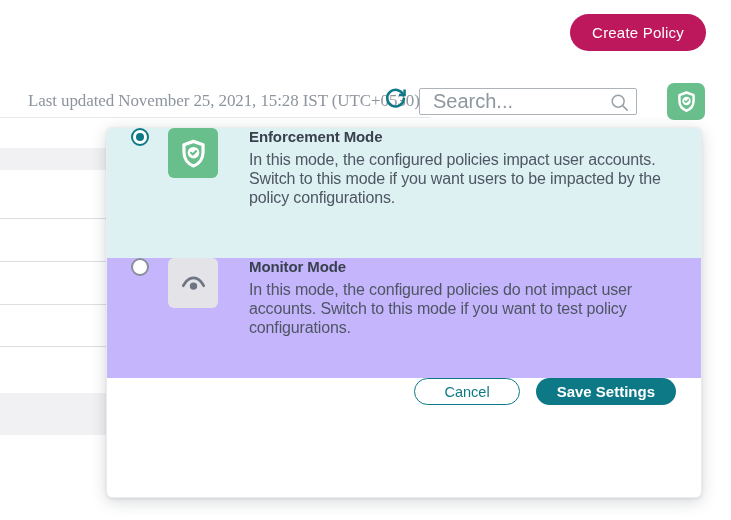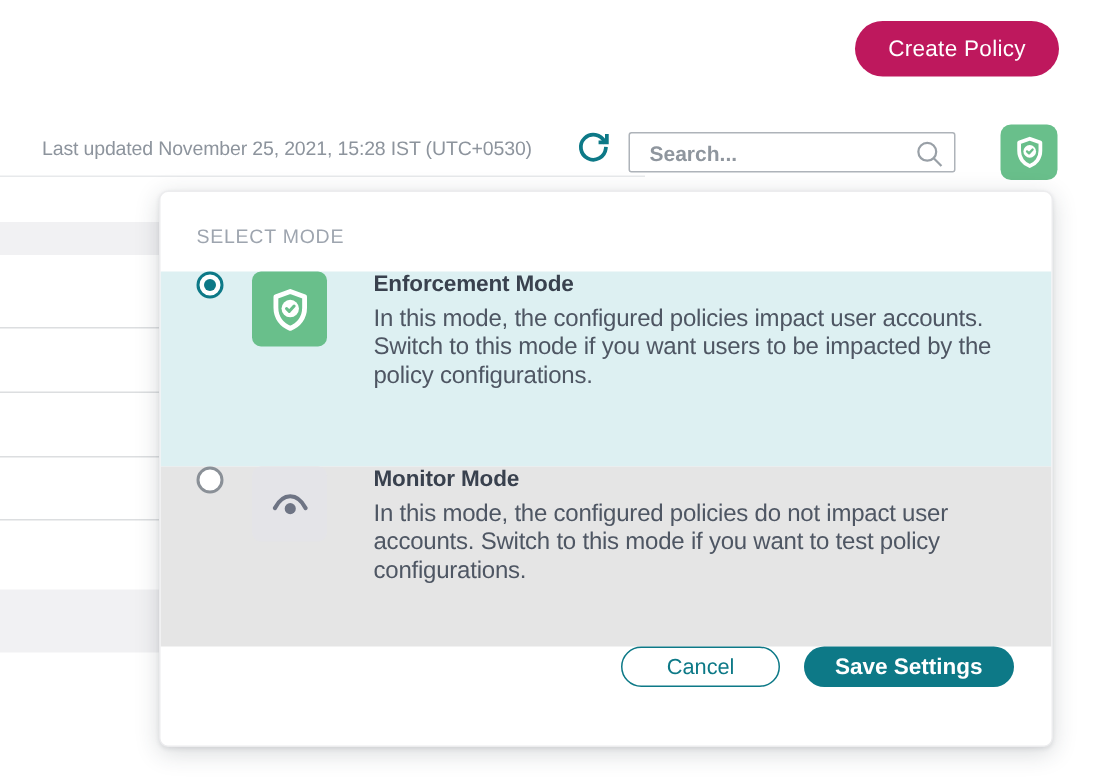--- a/index.html
+++ b/index.html
@@ -21,35 +21,34 @@
 
   
   .create-policy {
     position: absolute; left: 570px; top: 14px; width: 136px; height: 37px;
     background: #be185d; border: none; border-radius: 19px;
     color: #ffffff; font-size: 15px; font-weight: normal; letter-spacing: .2px;
     font-family: "Liberation Sans", sans-serif; cursor: pointer; z-index: 2;
   }
   .last-updated {
     position: absolute; left: 28px; top: 91px;
-    color: #8d949d; font-size: 13px; letter-spacing: -0.1px; z-index: 2; white-space: nowrap;
+    color: #8d949d; font-size: 17px; letter-spacing: -0.1px; z-index: 2; white-space: nowrap; font-family: Liberation Serif, serif;
   }
   .refresh-btn {
     position: absolute; left: 381px; top: 85px; width: 28px; height: 28px;
     background: transparent; border: none; cursor: pointer; z-index: 2; padding: 0;
   }
   .search-wrap {
     position: absolute; left: 419px; top: 88px; width: 218px; height: 27px;
     border: 1px solid #aeb3b9; border-radius: 2px; background: #fff; z-index: 2;
   }
   .search-wrap input {
     width: 100%; height: 100%; border: none; outline: none; background: transparent;
-    padding: 0 30px 0 13px; font-size: 14px; color: #15803d;
+    padding: 0 30px 0 13px; font-size: 20px; color: #15803d;
     font-family: "Liberation Sans", sans-serif;
-    font-weight: bold;
   }
   .search-wrap input::placeholder { color: #8f969e; }
   .search-glass { position: absolute; right: 6px; top: 3px; pointer-events: none; }
   .mode-shield-btn {
     position: absolute; left: 667px; top: 83px; width: 38px; height: 37px;
     background: #69bf8b; border: none; border-radius: 7px; cursor: pointer; z-index: 2;
     display: flex; align-items: center; justify-content: center;
   }
 
   
@@ -60,21 +59,21 @@
     z-index: 5; display: flex; flex-direction: column; overflow: hidden;
   }
   .modal-header {
     height: 53px; padding: 22px 0 0 24px;
     color: #9ea5af; font-size: 13px; letter-spacing: .5px;
   }
   .opt {
     display: flex; align-items: flex-start; padding: 0 24px; cursor: pointer;
   }
   .opt.enforce { height: 130px; background: #ddf0f2; }
-  .opt.monitor { height: 120px; background: #e5e5e5; }
+  .opt.monitor { height: 120px; background: #c4b5fd; }
 
   .radio {
     flex: 0 0 18px; width: 18px; height: 18px; border-radius: 50%;
     margin-right: 19px; position: relative;
   }
   .radio.sel { border: 2px solid #0d7987; background: #fff; }
   .radio.sel::after {
     content: ""; position: absolute; left: 3px; top: 3px; width: 8px; height: 8px;
     border-radius: 50%; background: #0d7987;
   }
@@ -147,21 +146,20 @@
   <span style="display:flex">
     <svg width="23" height="23" viewBox="0 0 24 24">
       <path d="M12 2.6 L19.4 5.3 V11 C19.4 16.1 16.3 20.1 12 21.6 C7.7 20.1 4.6 16.1 4.6 11 V5.3 Z" fill="none" stroke="#ffffff" stroke-width="2.6" stroke-linejoin="round"></path>
       <circle cx="12" cy="11.4" r="4.4" fill="#ffffff"></circle>
       <path d="M10.1 11.4 l1.4 1.4 l2.5 -2.7" fill="none" stroke="#69bf8b" stroke-width="1.6" stroke-linecap="round" stroke-linejoin="round"></path>
     </svg>
   </span>
 </button>
 
 <div class="modal">
-  <div class="modal-header">SELECT MODE</div>
 
   <div class="opt enforce">
     <span class="radio sel"></span>
     <span class="opt-icon green">
       <svg width="31" height="31" viewBox="0 0 24 24">
         <path d="M12 2.6 L19.4 5.3 V11 C19.4 16.1 16.3 20.1 12 21.6 C7.7 20.1 4.6 16.1 4.6 11 V5.3 Z" fill="none" stroke="#ffffff" stroke-width="2.5" stroke-linejoin="round"></path>
         <circle cx="12" cy="11.4" r="4.5" fill="#ffffff"></circle>
         <path d="M10.1 11.4 l1.4 1.4 l2.5 -2.7" fill="none" stroke="#69bf8b" stroke-width="1.6" stroke-linecap="round" stroke-linejoin="round"></path>
       </svg>
     </span>

